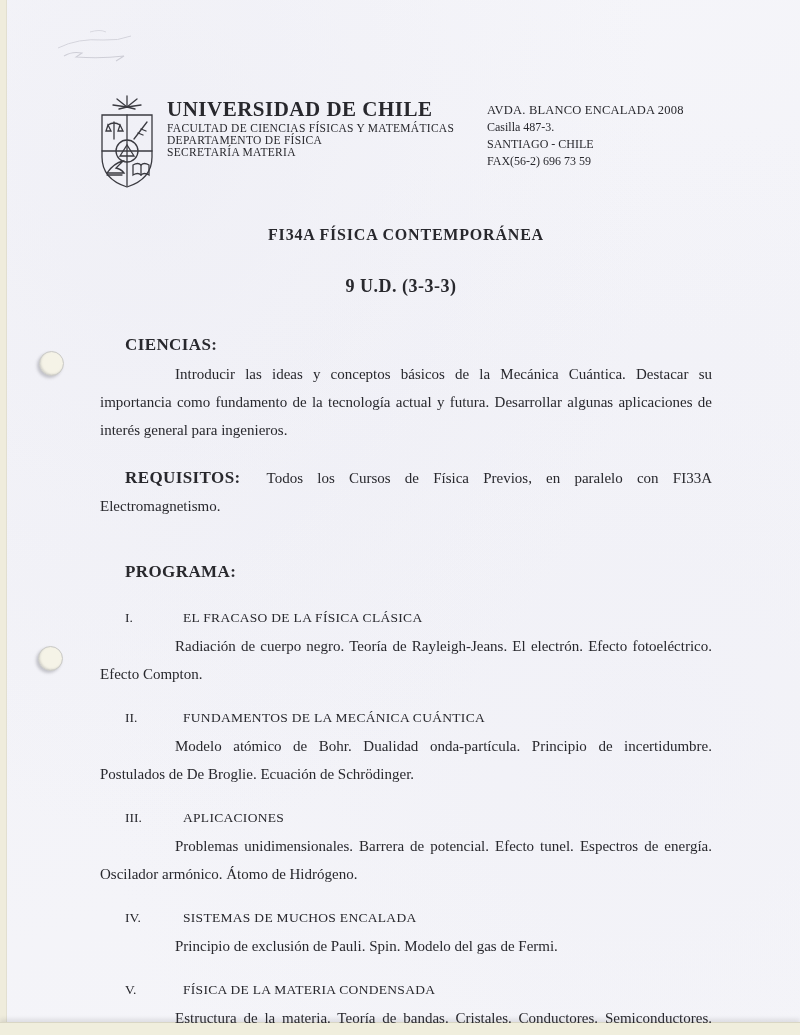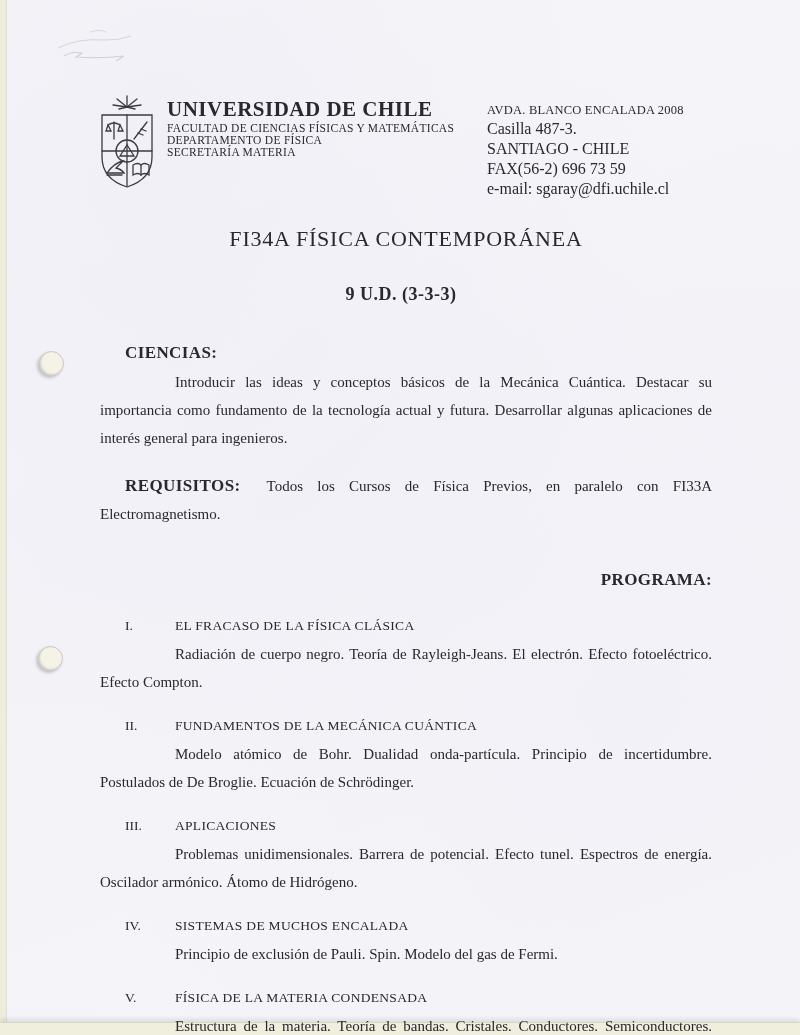--- a/index.html
+++ b/index.html
@@ -37,27 +37,27 @@
   .hole-1 { left: 39px; top: 351px; }
   .hole-2 { left: 38px; top: 646px; }
 
   
   .letterhead { position: absolute; left: 95px; top: 93px; width: 610px; }
   .logo { position: absolute; left: 0; top: 2px; }
   .uni-block { position: absolute; left: 72px; top: 4px; width: 330px; }
   .uni-name { font-size: 21px; font-weight: bold; letter-spacing: 0.5px; white-space: nowrap; }
   .uni-line { font-size: 11.5px; letter-spacing: 0.3px; margin-top: 0; white-space: nowrap; }
   .contact-block { position: absolute; left: 392px; top: 10px; width: 230px; }
-  .contact-line { font-size: 16px; margin-bottom: 2px; white-space: nowrap; }
+  .contact-line { font-size: 12px; margin-bottom: 2px; white-space: nowrap; }
   .contact-line.first { font-size: 12.5px; letter-spacing: 0.2px; }
 
   
   .doc-body { position: absolute; left: 100px; top: 226px; width: 612px; }
   .course-title {
-    text-align: center; font-size: 22px; font-weight: normal;
+    text-align: center; font-size: 16px; font-weight: bold;
     letter-spacing: 0.8px; margin: 0;
   }
   .course-credits {
     text-align: center; font-size: 18px; font-weight: bold;
     margin: 32px 10px 0 0; letter-spacing: 0.5px;
   }
   .section-heading {
     font-size: 17px; font-weight: bold; letter-spacing: 0.4px;
     margin: 0; padding-left: 25px;
   }
@@ -68,25 +68,25 @@
   }
   .requisitos-par {
     font-size: 15px; line-height: 28px; text-align: justify;
     margin: 20px 0 0 0; text-indent: 25px;
   }
   .inline-heading {
     font-size: 17px; font-weight: bold; letter-spacing: 0.4px;
     margin-right: 26px;
     margin-top: 11px;
   }
-  .programa-heading { margin-top: 42px; margin-bottom: 22px; text-align: right; }
+  .programa-heading { margin-top: 42px; margin-bottom: 22px; }
   .prog-item { margin-bottom: 16px; }
   .prog-head { display: flex; font-size: 13.5px; line-height: 28px; }
   .prog-numeral { width: 50px; padding-left: 25px; box-sizing: content-box; flex: 0 0 auto; }
-  .prog-title { letter-spacing: 0.3px; }
+  .prog-title { letter-spacing: 0.3px; margin-left: 8px; }
   .prog-desc {
     font-size: 15px; line-height: 28px; text-align: justify;
     margin: 0; text-indent: 75px;
   }
   svg .ink { stroke: #3a3a40; fill: none; stroke-width: 1.3; stroke-linecap: round; }
 </style>
 </head>
 <body>
 
 <div class="paper"></div>
@@ -149,21 +149,20 @@
     <div class="uni-name">UNIVERSIDAD DE CHILE</div>
     <div class="uni-line">FACULTAD DE CIENCIAS FÍSICAS Y MATEMÁTICAS</div>
     <div class="uni-line">DEPARTAMENTO DE FÍSICA</div>
     <div class="uni-line">SECRETARÍA MATERIA</div>
   </div>
   <div class="contact-block">
     <div class="contact-line first">AVDA. BLANCO ENCALADA 2008</div>
     <div class="contact-line">Casilla 487-3.</div>
     <div class="contact-line">SANTIAGO - CHILE</div>
     <div class="contact-line">FAX(56-2) 696 73 59</div>
-    <div class="contact-line">e-mail: sgaray@dfi.uchile.cl</div>
   </div>
 </div>
 
 <div class="doc-body">
   <h1 class="course-title">FI34A FÍSICA CONTEMPORÁNEA</h1>
   <div class="course-credits">9 U.D. (3-3-3)</div>
 
   <h2 class="section-heading objetivos-heading">CIENCIAS:</h2>
   <p class="body-par">Introducir las ideas y conceptos básicos de la Mecánica Cuántica. Destacar su importancia como fundamento de la tecnología actual y futura. Desarrollar algunas aplicaciones de interés general para ingenieros.</p>
 

